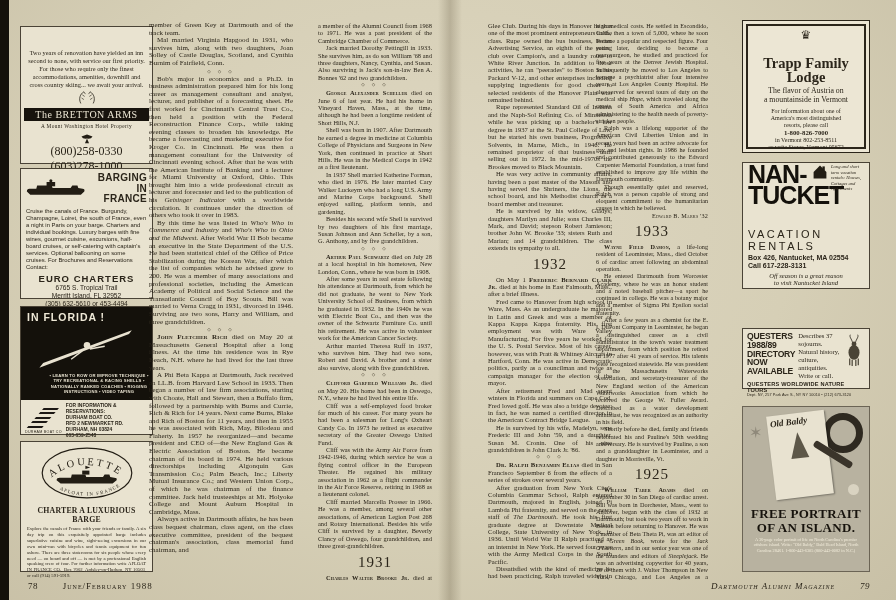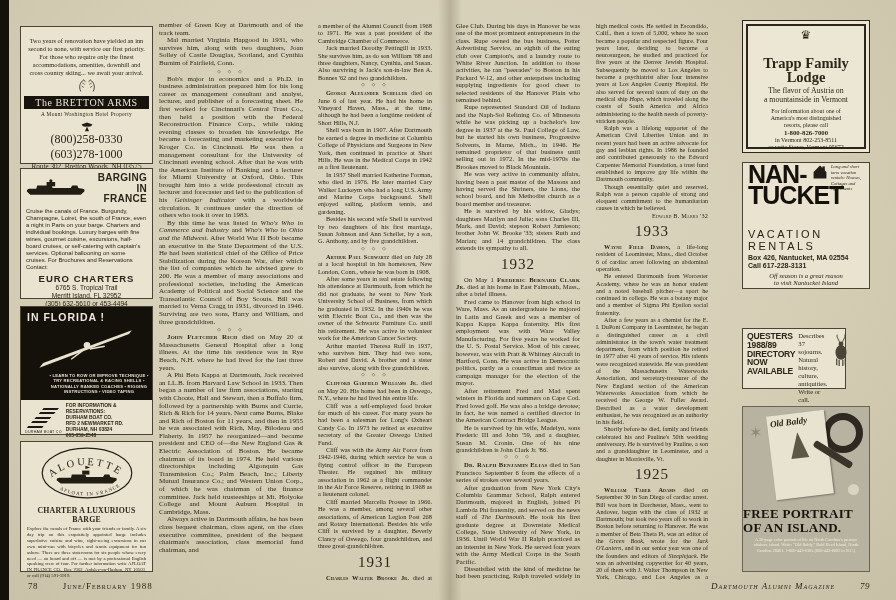--- a/index.html
+++ b/index.html
@@ -8,35 +8,35 @@
     background:radial-gradient(ellipse at 48% 38%, #ded7c2 0%, #d6cfb6 55%, #c8c0a6 100%);
     font-family:"Liberation Serif", serif;color:#2b251a;
   }
   .edge-left{position:absolute;left:0;top:0;width:9px;height:600px;background:#14110a;}
   .gutter{position:absolute;left:438px;top:0;width:24px;height:600px;
     background:linear-gradient(90deg, rgba(70,58,34,0) 0%, rgba(70,58,34,.22) 50%, rgba(70,58,34,0) 100%);}
   
   .tcol{position:absolute;top:22px;height:558px;overflow:hidden;text-align:justify;}
   .tcol p{margin:0;text-indent:8px;}
   .tcol p.ni{text-indent:0;}
-  .c1{left:159px;width:144px;font-size:7px;line-height:7.6px;}
+  .c1{left:149px;width:144px;font-size:7px;line-height:7.6px;}
   .c2{left:318px;width:114px;font-size:6.4px;line-height:7.4px;}
-  .c3{left:456px;width:124px;font-size:6.6px;line-height:7.4px;}
+  .c3{left:488px;width:124px;font-size:6.6px;line-height:7.4px;}
   .c4{left:596px;width:112px;font-size:6.2px;line-height:7.3px;}
   .lead{font-variant:small-caps;letter-spacing:.2px;font-weight:bold;}
   .sep{text-align:center;font-size:4.5px;letter-spacing:3px;line-height:8px;color:#433c2c;}
   .year{text-align:center;font-size:15px;line-height:17px;margin:4px 0 3px 0;letter-spacing:1px;}
   .sig{text-align:right;font-variant:small-caps;letter-spacing:.2px;}
   
   .ad{position:absolute;box-sizing:border-box;}
   .adbox{background:#e9e3d0;border:1px solid #4a4336;}
   .sans{font-family:"Liberation Sans", sans-serif;}
   .prel{white-space:pre-line;}
   
-  .bretton{left:20px;top:26px;width:133px;height:138px;padding:8px 5px;text-align:center;}
+  .bretton{left:20px;top:26px;width:133px;height:138px;padding:20px 5px;text-align:center;}
   .bretton-intro{margin:2px 0 0 0;font-size:6.4px;line-height:8px;}
   .wreath{height:15px;margin-top:2px;}
   .bretton-band{background:#17130d;color:#ece6d4;font-size:10px;line-height:13px;margin:2px -2px;letter-spacing:.5px;}
   .bretton-sub{font-size:5.3px;letter-spacing:.4px;margin-top:1px;}
   .crest{height:12px;margin-top:1px;}
   .bretton-phones{font-size:12px;margin-top:2px;}
   .bretton-addr{font-size:7.2px;margin-top:1px;}
   
   .barging{left:20px;top:168px;width:133px;height:131px;padding:4px 5px;}
   .barging-head{display:flex;align-items:flex-start;justify-content:space-between;}
@@ -73,38 +73,38 @@
   .nantucket{left:742px;top:162px;width:128px;height:127px;background:#e9e3d0;border:1px solid #4a4336;padding:1px 5px;}
   .nan-top{position:relative;height:64px;}
   .nan-word{font-family:"Liberation Sans", sans-serif;font-weight:bold;font-size:25px;line-height:21px;letter-spacing:-1px;color:#14110b;}
   .nan-corner{position:absolute;right:0;top:0;width:52px;display:flex;gap:3px;}
   .house-svg{width:16px;height:16px;flex:0 0 auto;}
   .nan-corner-text{font-size:4.6px;line-height:5.6px;font-style:italic;}
   .nan-vr{font-family:"Liberation Sans", sans-serif;font-size:11px;letter-spacing:2.5px;line-height:12px;}
   .nan-addr{font-family:"Liberation Sans", sans-serif;font-size:7px;font-weight:bold;line-height:8.4px;margin-top:2px;}
   .nan-tag{font-size:6.6px;font-style:italic;text-align:center;line-height:7.6px;margin-top:1px;}
   
-  .questers{left:742px;top:328px;width:104px;height:61px;background:#e9e3d0;border:1px solid #4a4336;padding:3px 4px;}
+  .questers{left:742px;top:328px;width:128px;height:61px;background:#e9e3d0;border:1px solid #4a4336;padding:3px 4px;}
   .q-row{display:flex;gap:3px;}
   .q-left{font-family:"Liberation Sans", sans-serif;font-weight:bold;font-size:8.6px;line-height:8.8px;letter-spacing:-.2px;}
   .q-mid{font-size:6.6px;line-height:8px;flex:1;}
   .kudu-svg{width:22px;height:36px;flex:0 0 auto;}
   .q-bottom{font-size:5.6px;font-weight:bold;letter-spacing:.2px;margin-top:1px;}
   .q-fine{font-size:3.8px;letter-spacing:.1px;}
   
   .oldbaldy{left:742px;top:406px;width:128px;height:166px;background:#b8b2a0;border:1px solid #6b6455;}
   .ob-photo{position:relative;height:96px;overflow:hidden;}
   .ob-cover{position:absolute;left:28px;top:6px;width:52px;height:78px;background:#e8e2d0;transform:rotate(-7deg);box-shadow:1px 1px 2px rgba(0,0,0,.4);padding:3px;}
   .ob-cover-title{font-size:9px;font-weight:bold;font-style:italic;}
   .ob-lighthouse{margin:6px auto 0 auto;width:0;height:0;border-left:9px solid transparent;border-right:9px solid transparent;border-bottom:26px solid #5d5748;}
   .ob-rope{position:absolute;right:6px;top:6px;width:26px;height:26px;border:7px solid #2e2920;border-radius:50%;}
   .ob-star{position:absolute;left:6px;top:16px;font-size:16px;color:#8f897a;}
   .ob-club{position:absolute;right:14px;top:44px;width:44px;height:7px;background:#3a342a;border-radius:3px;transform:rotate(32deg);}
   .ob-shell{position:absolute;right:10px;bottom:8px;width:11px;height:11px;background:#d9d3c1;border-radius:50%;}
-  .ob-head{text-align:left;font-size:13px;line-height:13.5px;font-weight:bold;letter-spacing:.3px;margin-top:4px;color:#17130d;}
+  .ob-head{text-align:center;font-size:13px;line-height:13.5px;font-weight:bold;letter-spacing:.3px;margin-top:4px;color:#17130d;}
   .ob-fine{margin:3px 6px 0 6px;font-size:4.3px;line-height:5.3px;color:#f2ecda;text-align:center;}
   
   .footer-left{position:absolute;left:28px;top:581px;font-size:9px;letter-spacing:.5px;}
   .footer-left .flabel{font-variant:small-caps;margin-left:22px;letter-spacing:1px;}
   .footer-right{position:absolute;right:26px;top:581px;font-size:9px;letter-spacing:.5px;font-style:italic;}
   .footer-right .flabel{font-variant:small-caps;letter-spacing:1px;margin-right:22px;}
   svg .ink{fill:#221d14;}
   svg .inkline{stroke:#221d14;fill:none;}
 </style>
 </head>

